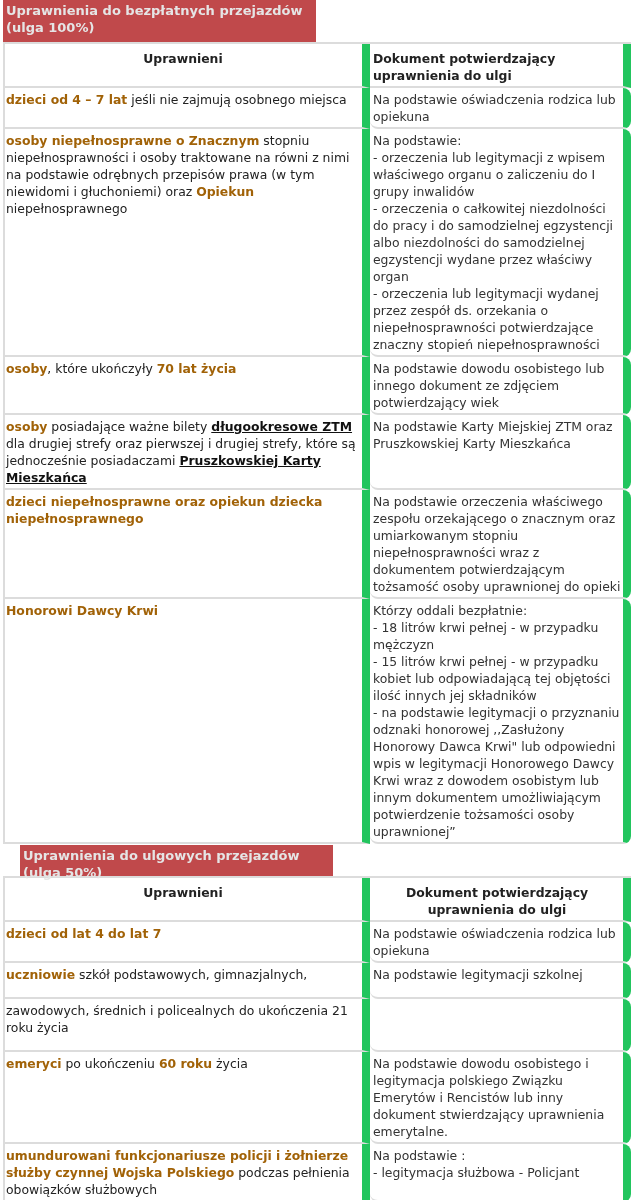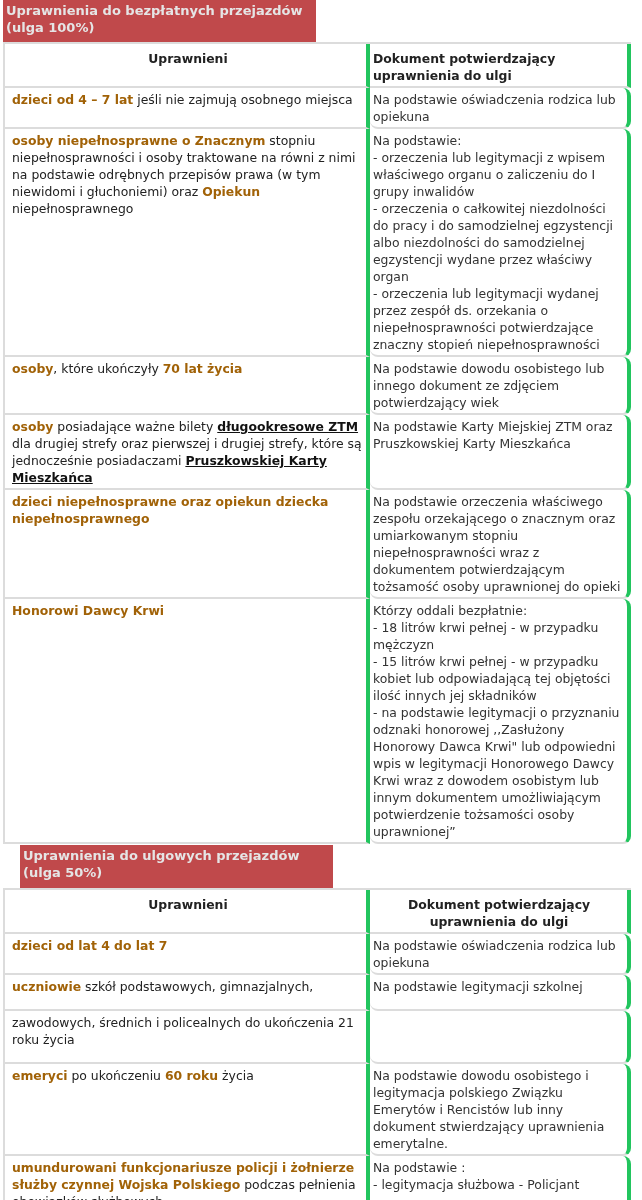--- a/index.html
+++ b/index.html
@@ -8,29 +8,29 @@
     font-family: "DejaVu Sans", sans-serif;
     font-size: 12.4px; color: #222; line-height: 17px;
   }
   .section { position: relative; }
   .banner {
     background: #c0494b; color: #e5e5e5; font-weight: bold;
     width: 313px; margin-left: 3px; padding: 2px 4px 3px 3px;
     box-sizing: border-box; font-size: 13px; line-height: 17px;
   }
   #sec1 .banner { height: 42px; }
-  #sec2 .banner { height: 43px; margin-top: 1px; margin-left: 20px; }
+  #sec2 .banner { height: 31px; margin-top: 1px; margin-left: 20px; }
   table {
     border-collapse: separate; border-spacing: 0;
     width: 628px; margin-left: 3px; table-layout: fixed;
     border-left: 2px solid #dcdcdc; border-top: 2px solid #dcdcdc;
   }
   td, th {
-    border-right: 4px solid #22c55e; border-bottom: 2px solid #dcdcdc;
-    vertical-align: top; padding: 3px 2px 2px 7px; text-align: left;
+    border-right: 8px solid #22c55e; border-bottom: 2px solid #dcdcdc;
+    vertical-align: top; padding: 3px 2px 2px 1px; text-align: left;
     font-weight: normal;
   }
   col.c1 { width: 365px; }
   th { font-weight: bold; }
   th.h1 { text-align: center; padding-top: 6px; }
   th.h2 { padding-left: 3px; padding-top: 6px; }
   #sec2 th.h2 { text-align: center; }
   td.r { padding-left: 3px; color: #333; border-radius: 8px; }
   b { font-weight: bold; color: #a16207; }
   .ul { text-decoration: underline; font-weight: bold; color: #111; }

